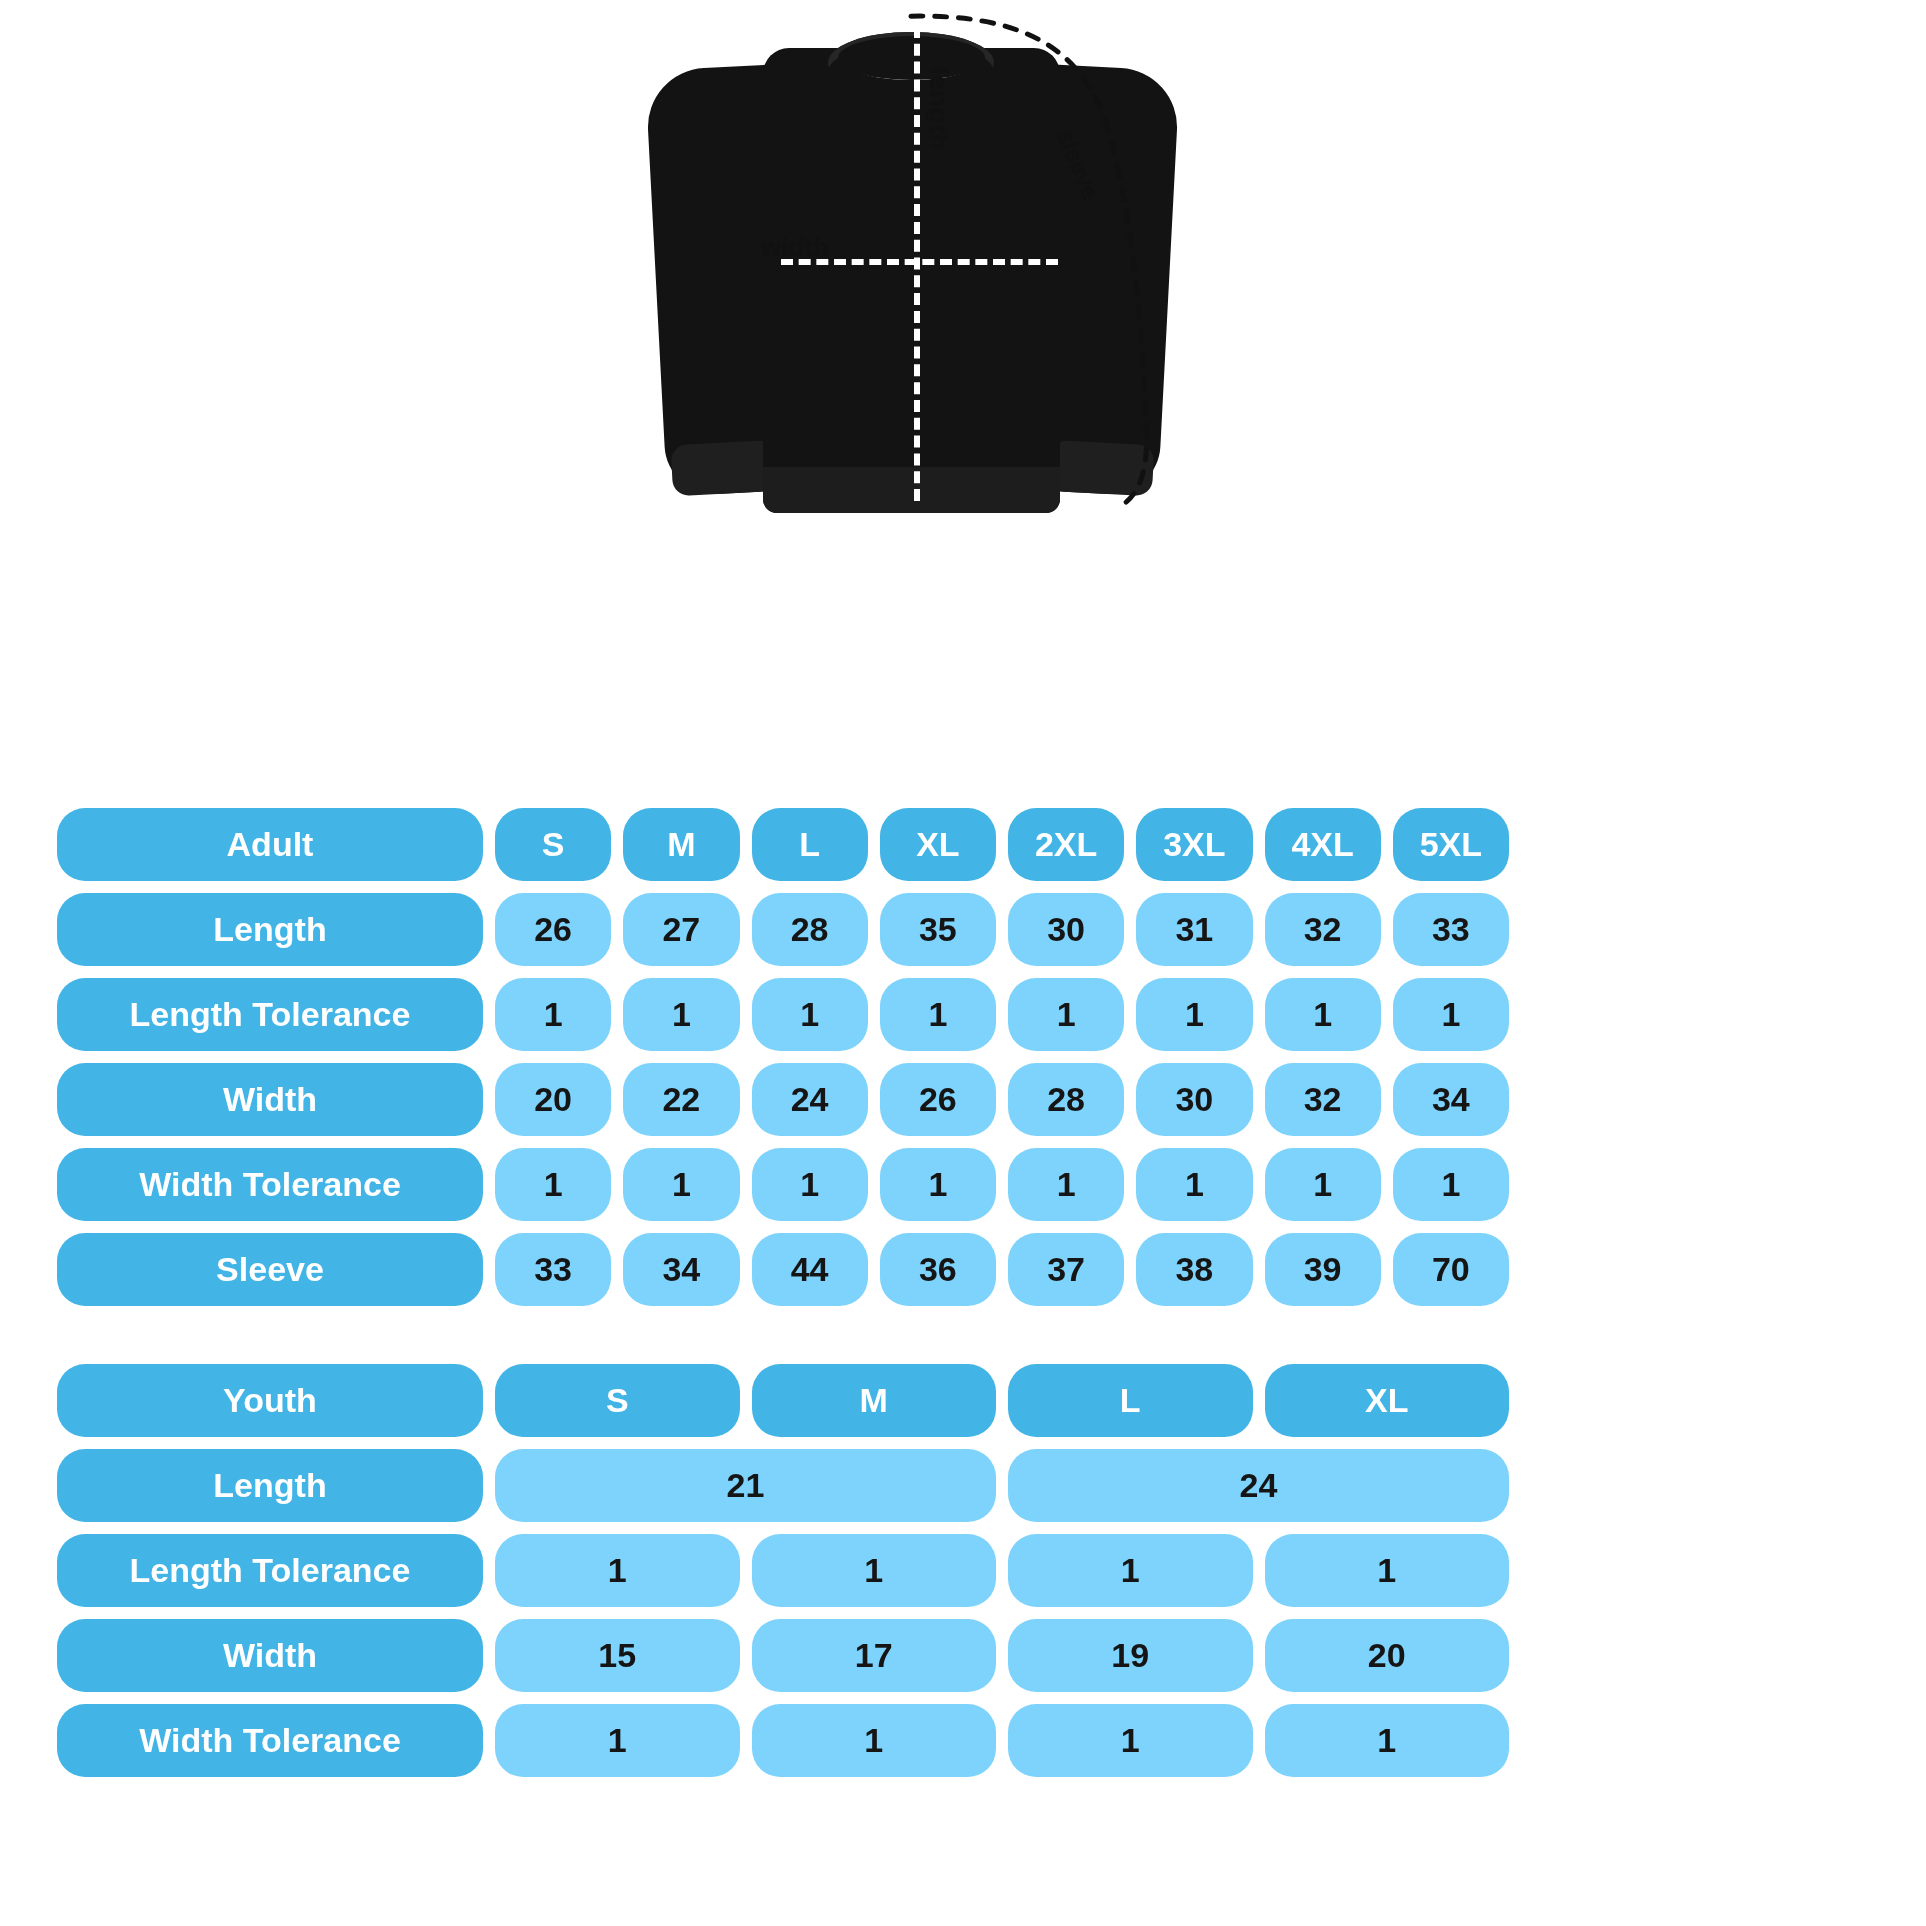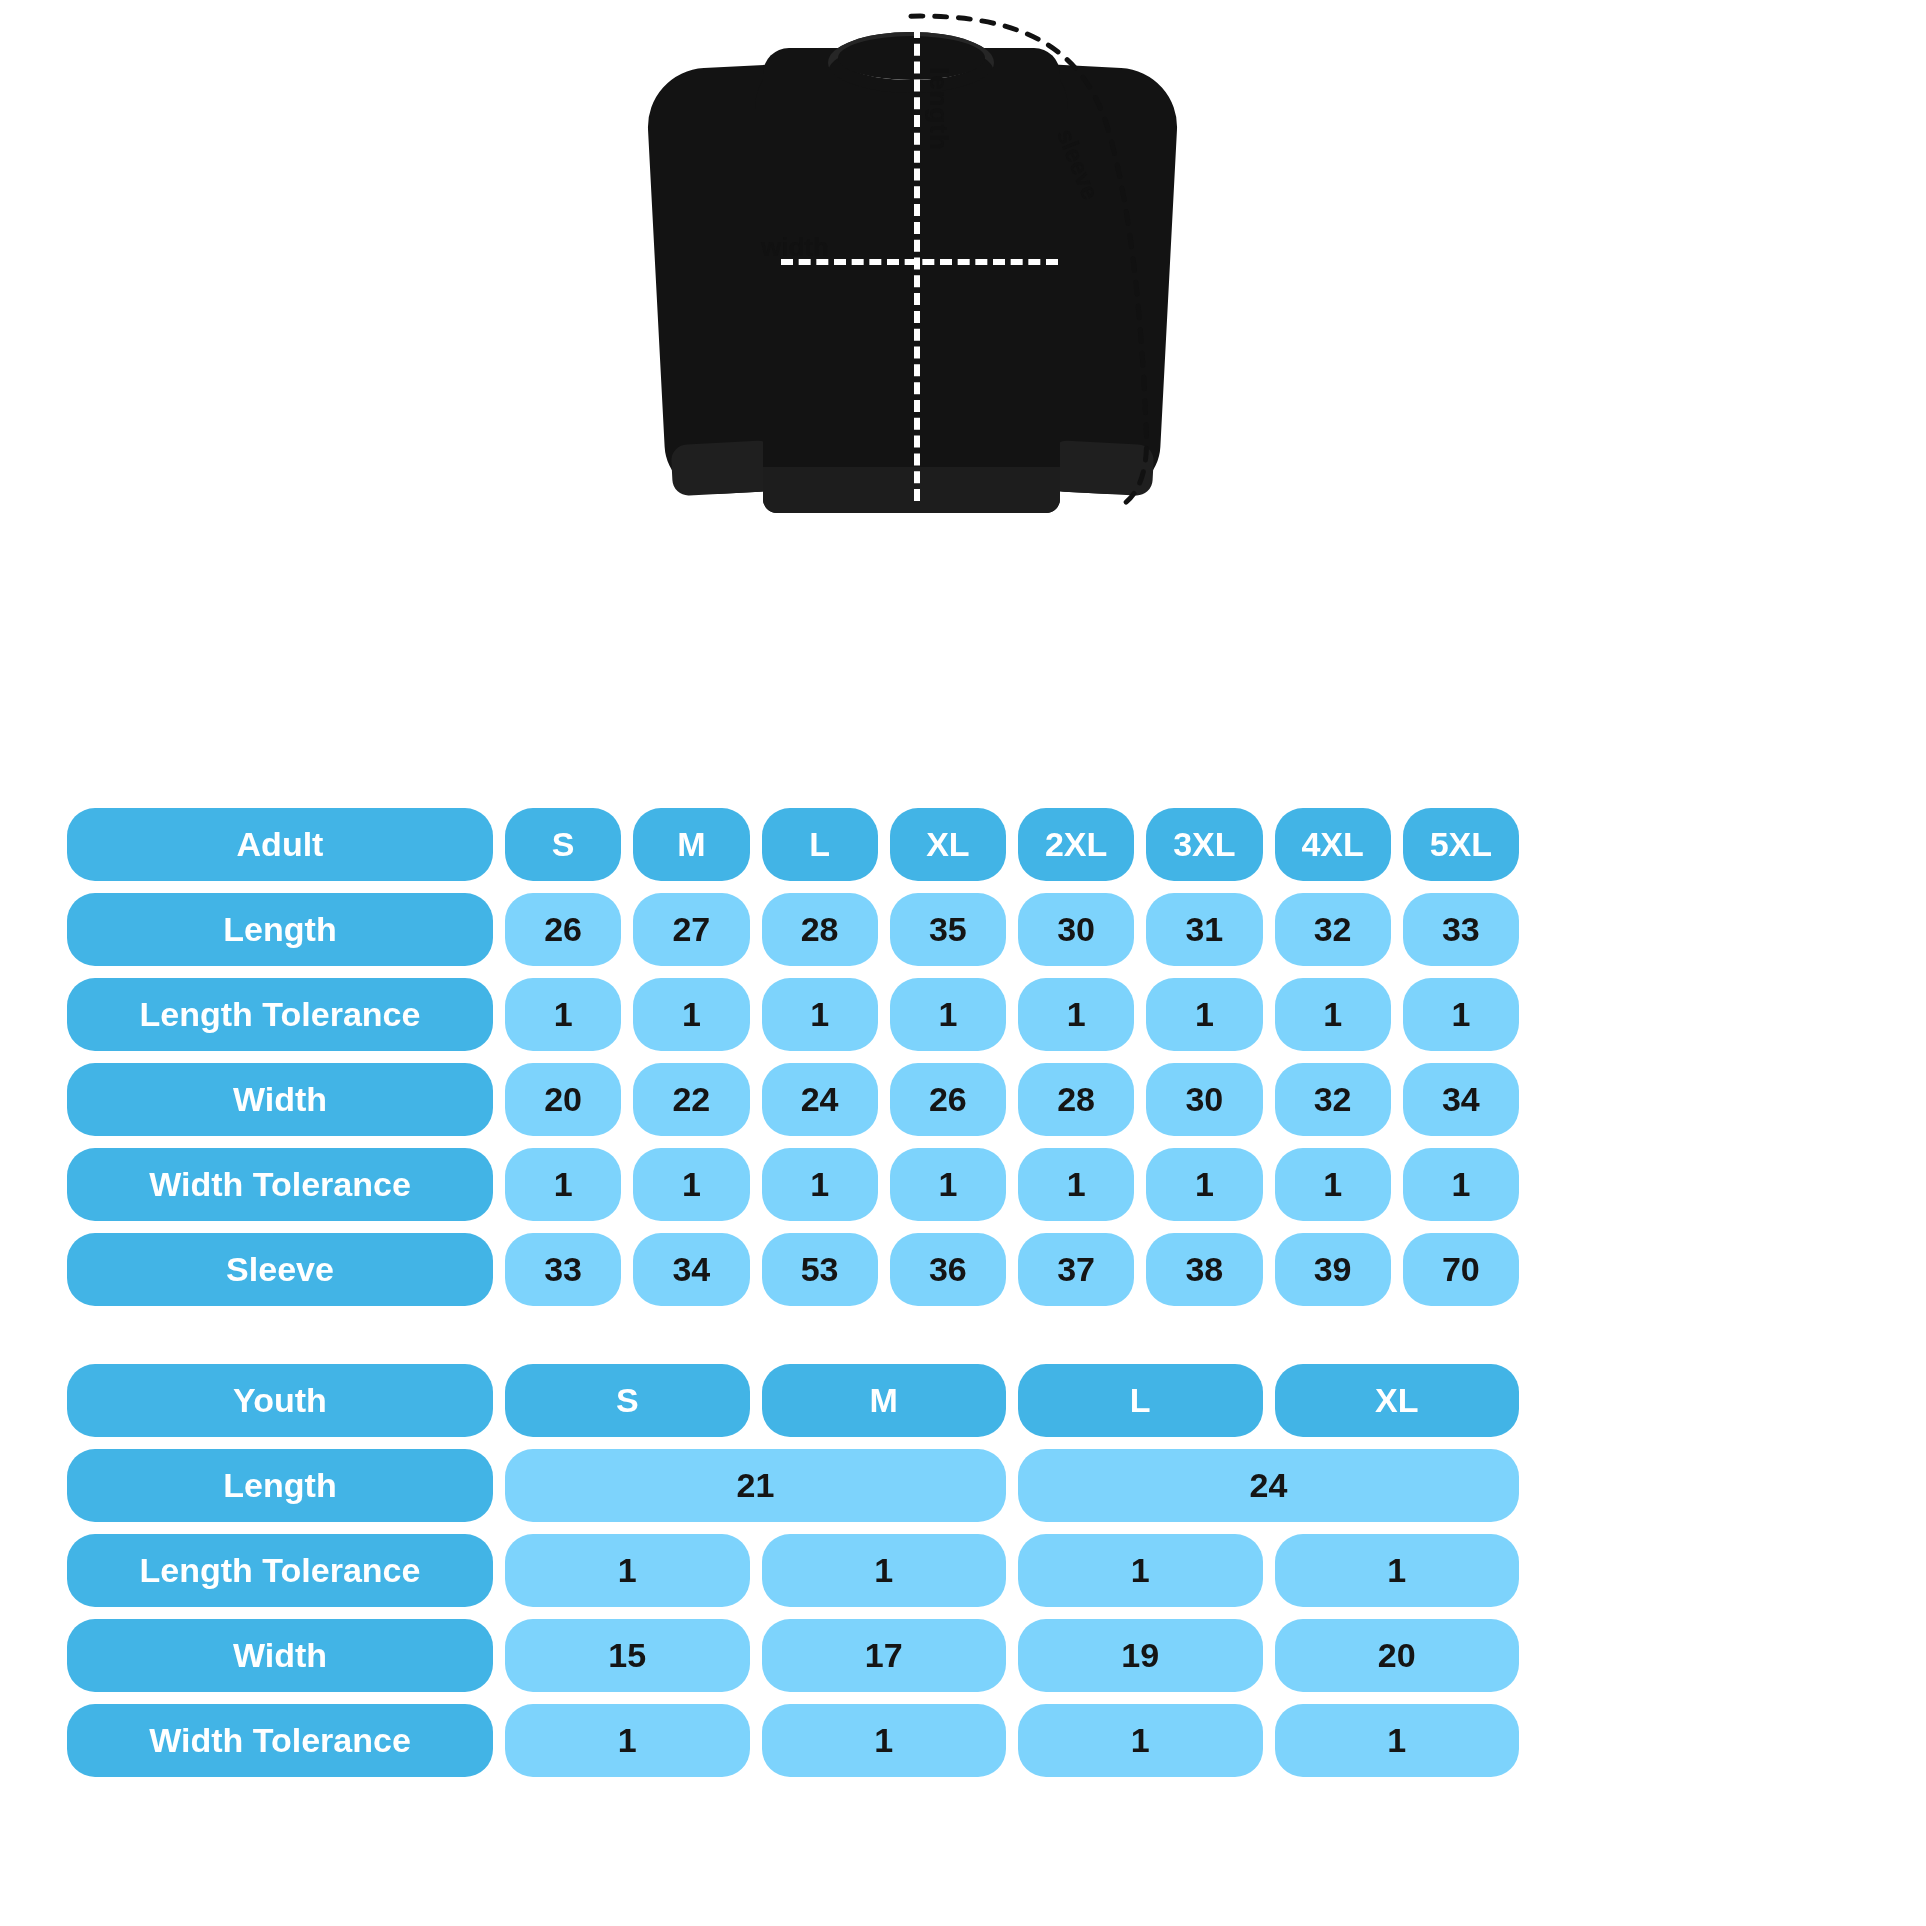--- a/index.html
+++ b/index.html
@@ -193,21 +193,21 @@
     color: #111;
     font-weight: bold;
     font-size: 24px;
     transform: rotate(68deg);
     transform-origin: left top;
   }
 
   
   .tables {
     position: absolute;
-    left: 12px;
+    left: 2px;
     top: 802px;
     width: 1562px;
     padding: 0 55px;
     box-sizing: border-box;
   }
   .grid-row {
     display: flex;
     gap: 12px;
     margin-bottom: 12px;
     align-items: stretch;
@@ -359,21 +359,21 @@
           <div class="cell val">1</div>
           <div class="cell val">1</div>
         </div>
       </div>
 
       <div class="grid-row">
         <div class="label-cell">Sleeve</div>
         <div class="cells">
           <div class="cell val">33</div>
           <div class="cell val">34</div>
-          <div class="cell val">53</div>
+          <div class="cell val">44</div>
           <div class="cell val">36</div>
           <div class="cell val">37</div>
           <div class="cell val">38</div>
           <div class="cell val">39</div>
           <div class="cell val">70</div>
         </div>
       </div>
     </div>
 
     <div class="spacer"></div>

